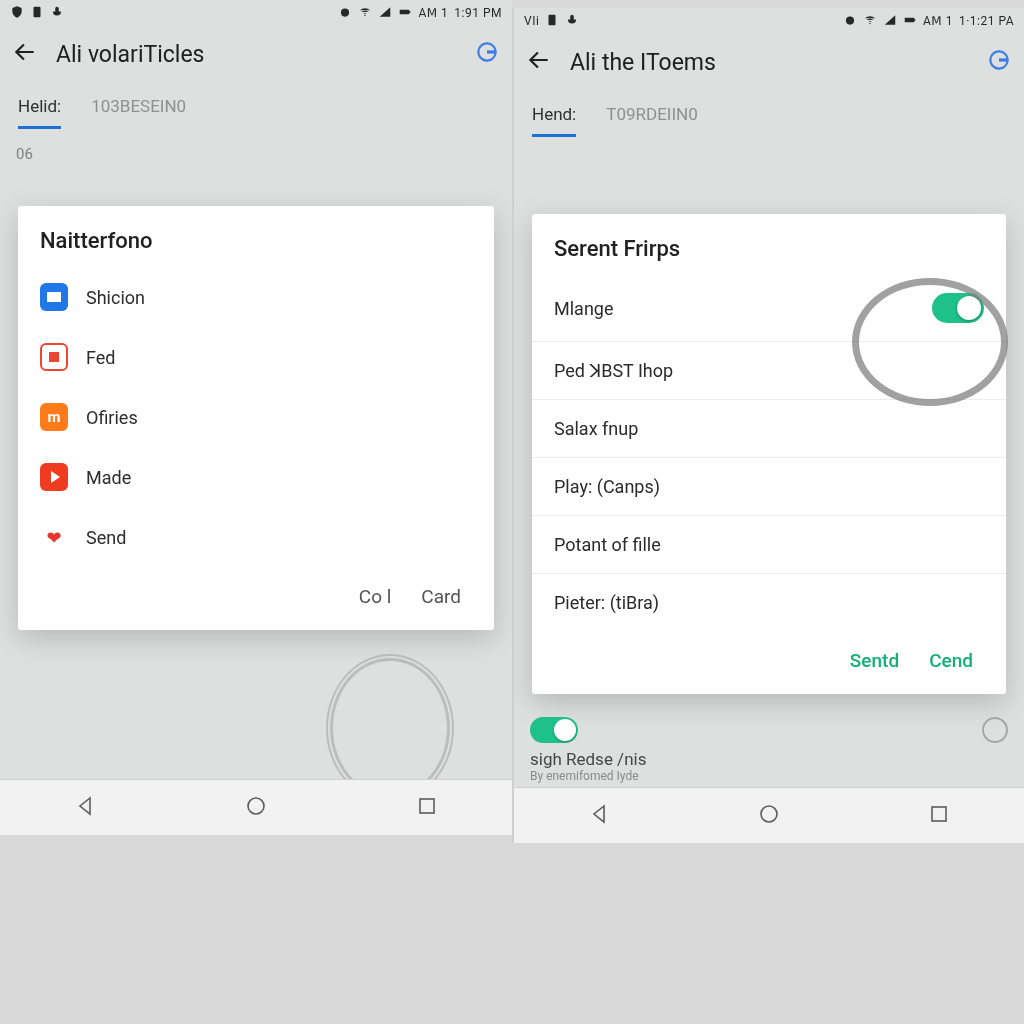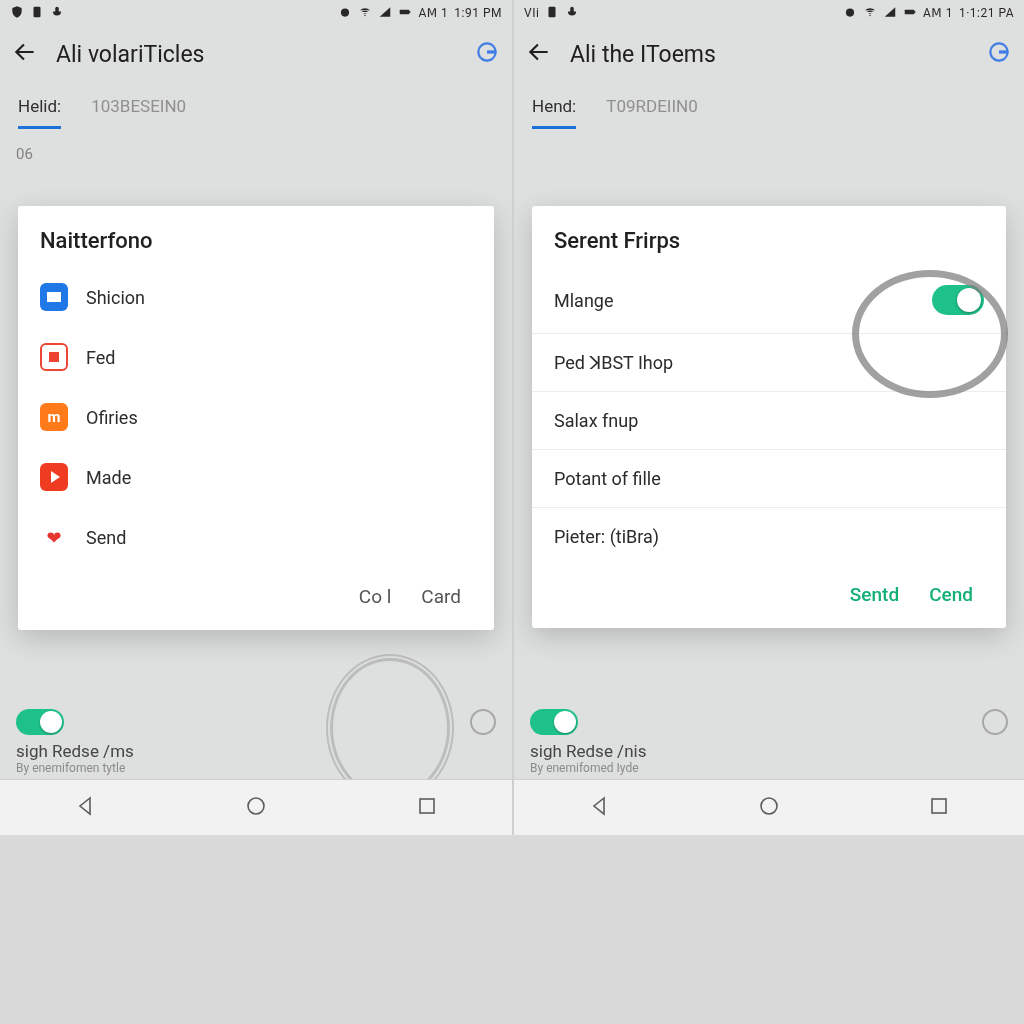--- a/index.html
+++ b/index.html
@@ -3,21 +3,21 @@
 <meta charset="utf-8">
 <style>
   * { box-sizing: border-box; margin: 0; padding: 0; }
   html, body { width: 1024px; height: 1024px; font-family: Roboto, "Helvetica Neue", Arial, sans-serif; }
   body { display: flex; background: #d9d9d9; }
 
   .phone {
     width: 512px; height: 835px; position: relative; background: #eceded;
     overflow: hidden;
   }
-  .phone + .phone { border-left: 2px solid #cfcfcf; }
+  .phone + .phone { border-left: 2px solid #cfcfcf; margin-top: 8px; }
 
   
   .status { height: 26px; display: flex; justify-content: space-between; align-items: center;
             padding: 0 10px; font-size: 13px; color: #2b2b2b; }
   .status .left-icons, .status .right-icons { display: flex; gap: 6px; align-items: center; }
   .status svg { width: 14px; height: 14px; fill: #2b2b2b; }
   .status .txt { font-size: 12px; letter-spacing: .5px; }
 
   
   .appbar { height: 56px; display: flex; align-items: center; padding: 0 12px; gap: 18px; }
@@ -178,30 +178,20 @@
     </div>
     <div class="actions grey">
       <span>Co l</span>
       <span>Card</span>
     </div>
   </div>
 
   <span class="hl inner" style="left:330px; top:658px; width:120px; height:140px;"></span>
   <span class="hl inner" style="left:326px; top:654px; width:128px; height:148px; border-width:2px;"></span>
 
-  <div class="bottom-area">
-    <div class="toggle-row">
-      <span class="switch">
-          <span class="knob"></span>
-        </span>
-      <span class="bg-ring"></span>
-    </div>
-    <div class="footline">sigh Redse /ms</div>
-    <div class="footsub">By enemifomen tytle</div>
-  </div>
 
   <div class="navbar">
     <span><svg viewBox="0 0 24 24">
           <path d="M17 4L7 12l10 8z"></path>
         </svg></span>
     <span><svg viewBox="0 0 24 24">
           <circle cx="12" cy="12" r="8"></circle>
         </svg></span>
     <span><svg viewBox="0 0 24 24">
           <rect x="5" y="5" width="14" height="14"></rect>
@@ -272,20 +262,21 @@
     <div class="dtitle">Serent Frirps</div>
     <div class="dlist">
       <div class="ritem first">
         <span>Mlange</span>
         <span class="rswitch">
             <span class="knob"></span>
           </span>
       </div>
       <div class="ritem"><span>Ped ꓘBST Ihop</span></div>
       <div class="ritem"><span>Salax fnup</span></div>
+      <div class="ritem"><span>Play: (Canps)</span></div>
       <div class="ritem"><span>Potant of fille</span></div>
       <div class="ritem"><span>Pieter: (tiBra)</span></div>
     </div>
     <div class="actions green">
       <span>Sentd</span>
       <span>Cend</span>
     </div>
   </div>
 
   <span class="hl outer" style="left:338px; top:270px; width:156px; height:128px;"></span>

